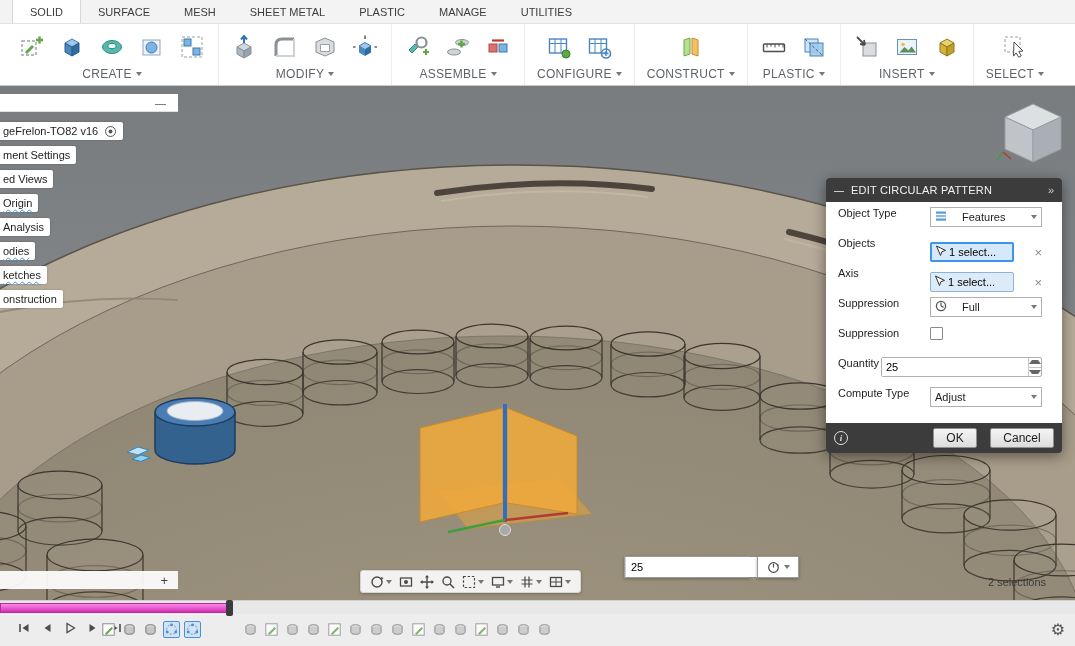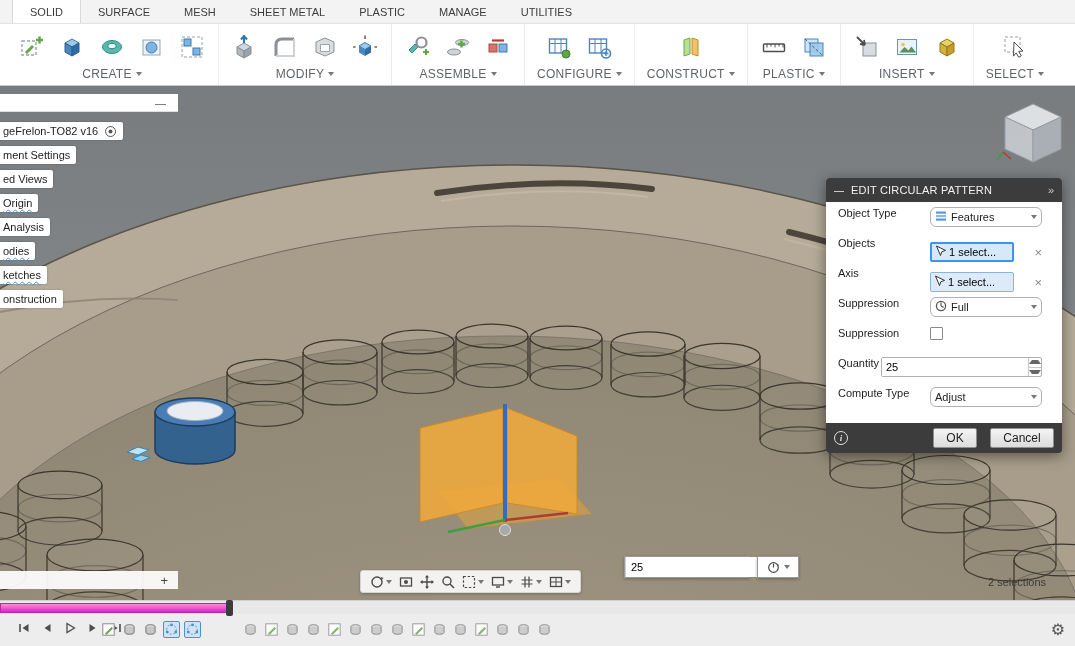--- a/index.html
+++ b/index.html
@@ -74,22 +74,22 @@
   .dialog{position:absolute;left:826px;top:92px;width:236px;background:#fff;border-radius:3px;
     box-shadow:0 3px 14px rgba(0,0,0,.45);overflow:hidden;font-size:11px}
   .dlg-header{height:24px;background:#3c3c3c;color:#f2f2f2;display:flex;align-items:center;
     padding:0 8px;gap:7px}
   .dlg-title{flex:1;font-weight:normal;letter-spacing:.2px;font-size:11px}
   .dlg-collapse{font-size:10px;cursor:default}
   .dlg-overflow{color:#cfcfcf}
   .dlg-body{padding:5px 20px 6px 12px}
   .dlg-row{height:30px;display:flex;}
   .dlg-label{width:92px;color:#1d1d1d}
-  .dd{flex:1;height:20px;border:1px solid #b0b0b0;border-radius:6px;background:#fff;
-    display:flex;align-items:center;gap:4px;padding:0 4px}
+  .dd{flex:1;height:20px;border:1px solid #b0b0b0;border-radius:0;background:#fff;
+    display:flex;align-items:center;gap:15px;padding:0 4px}
   .dd-val{flex:1;color:#1d1d1d}
   .sel-wrap{flex:1;display:flex;align-items:center}
   .sel-btn{width:84px;height:20px;border:1px solid #8ab4d8;background:#ddebf8;border-radius:2px;
     display:flex;align-items:center;gap:3px;padding:0 3px;overflow:hidden;white-space:nowrap}
   .sel-btn.active{border:2px solid #3a96ee;background:#d6e9fb}
   .sel-x{margin-left:auto;color:#8a8a8a;font-size:13px;line-height:1;cursor:default}
   .checkbox{width:13px;height:13px;border:1px solid #8a8a8a;background:#fff;border-radius:1px}
   .qty-wrap{flex:1;height:20px;border:1px solid #b0b0b0;border-radius:2px;display:flex;align-items:stretch}
   .qty-wrap input{flex:1;border:none;outline:none;font-size:11px;padding-left:4px;
     font-family:"Liberation Sans",sans-serif}

